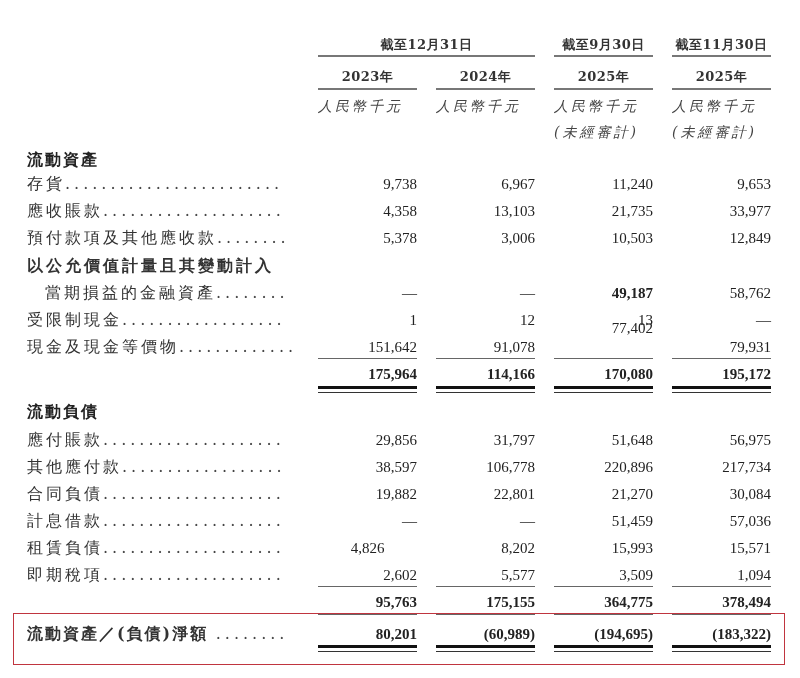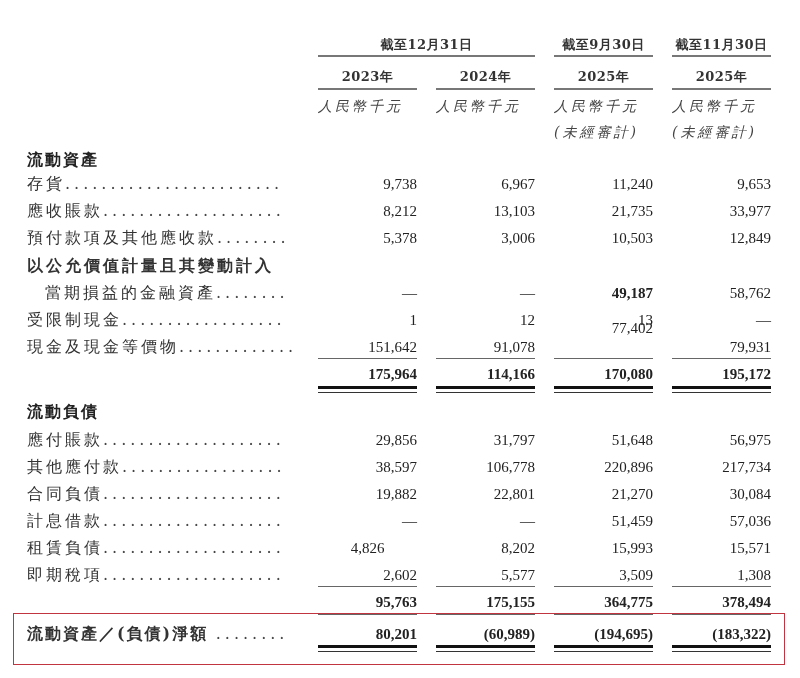--- a/index.html
+++ b/index.html
@@ -54,21 +54,21 @@
 
 <div>
   <div class="abs label" style="left:27px; top:174px; width:280px;"><span>存貨</span><span class="dots">........................</span></div>
   <div class="abs num" style="left:318px; top:176px; width:99px;">9,738</div>
   <div class="abs num" style="left:436px; top:176px; width:99px;">6,967</div>
   <div class="abs num" style="left:554px; top:176px; width:99px;">11,240</div>
   <div class="abs num" style="left:672px; top:176px; width:99px;">9,653</div>
 </div>
 <div>
   <div class="abs label" style="left:27px; top:201px; width:280px;"><span>應收賬款</span><span class="dots">....................</span></div>
-  <div class="abs num" style="left:318px; top:203px; width:99px;">8,212</div>
+  <div class="abs num" style="left:318px; top:203px; width:99px;">4,358</div>
   <div class="abs num" style="left:436px; top:203px; width:99px;">13,103</div>
   <div class="abs num" style="left:554px; top:203px; width:99px;">21,735</div>
   <div class="abs num" style="left:672px; top:203px; width:99px;">33,977</div>
 </div>
 <div>
   <div class="abs label" style="left:27px; top:228px; width:280px;"><span>預付款項及其他應收款</span><span class="dots">........</span></div>
   <div class="abs num" style="left:318px; top:230px; width:99px;">5,378</div>
   <div class="abs num" style="left:436px; top:230px; width:99px;">3,006</div>
   <div class="abs num" style="left:554px; top:230px; width:99px;">10,503</div>
   <div class="abs num" style="left:672px; top:230px; width:99px;">12,849</div>
@@ -153,21 +153,21 @@
   <div class="abs num" style="left:318px; top:540px; width:99px;text-align:center;">4,826</div>
   <div class="abs num" style="left:436px; top:540px; width:99px;">8,202</div>
   <div class="abs num" style="left:554px; top:540px; width:99px;">15,993</div>
   <div class="abs num" style="left:672px; top:540px; width:99px;">15,571</div>
 </div>
 <div>
   <div class="abs label" style="left:27px; top:565px; width:280px;"><span>即期稅項</span><span class="dots">....................</span></div>
   <div class="abs num" style="left:318px; top:567px; width:99px;">2,602</div>
   <div class="abs num" style="left:436px; top:567px; width:99px;">5,577</div>
   <div class="abs num" style="left:554px; top:567px; width:99px;">3,509</div>
-  <div class="abs num" style="left:672px; top:567px; width:99px;">1,308</div>
+  <div class="abs num" style="left:672px; top:567px; width:99px;">1,094</div>
 </div>
 
 <div class="single" style="left:318px; top:586px; width:99px;"></div>
 <div class="single" style="left:436px; top:586px; width:99px;"></div>
 <div class="single" style="left:554px; top:586px; width:99px;"></div>
 <div class="single" style="left:672px; top:586px; width:99px;"></div>
 
 <div>
   <div class="abs num bold" style="left:318px; top:594px; width:99px;">95,763</div>
   <div class="abs num bold" style="left:436px; top:594px; width:99px;">175,155</div>

